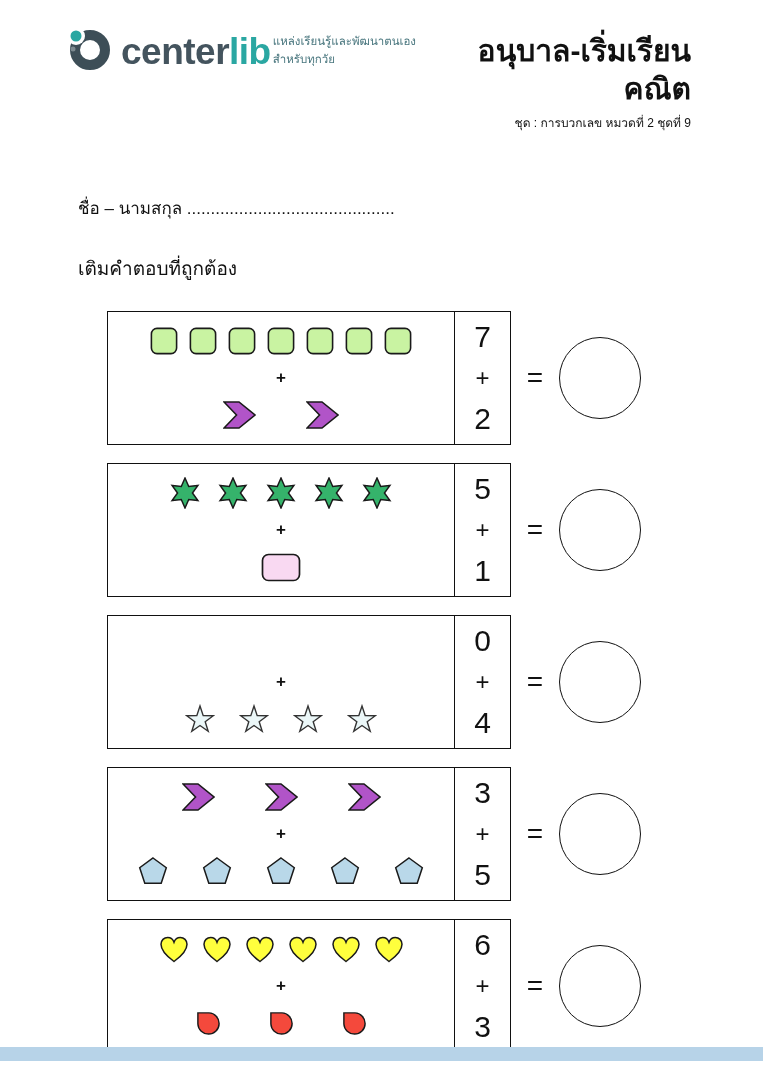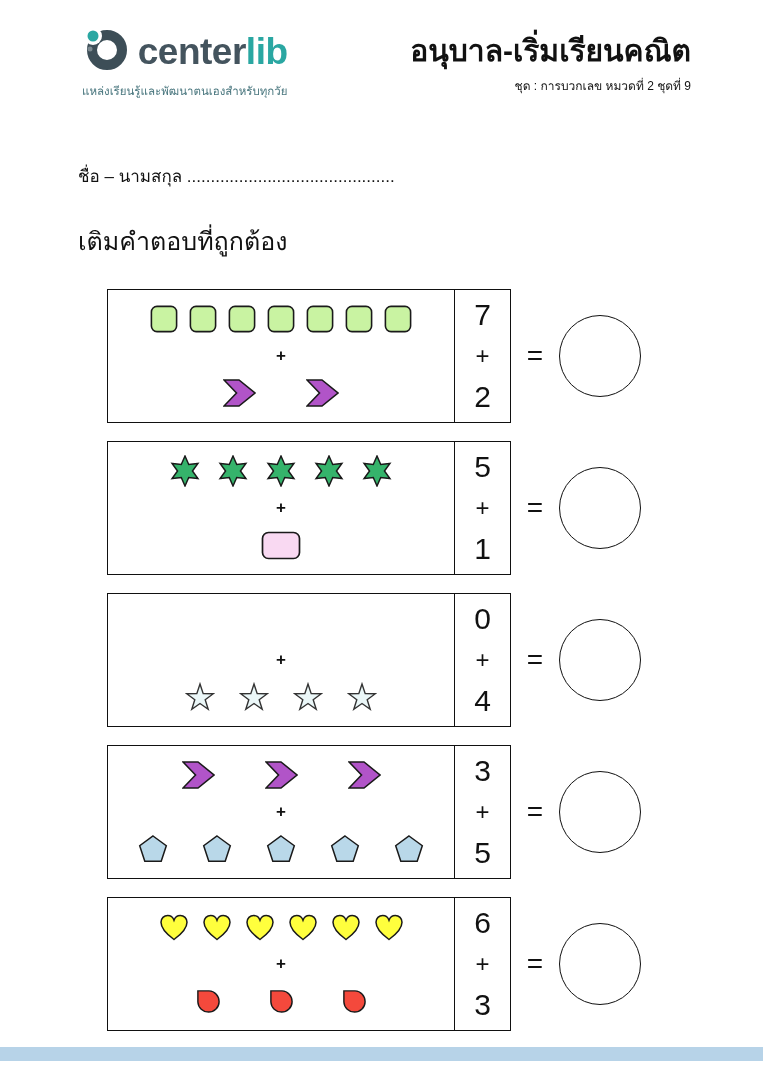--- a/index.html
+++ b/index.html
@@ -2,32 +2,32 @@
 <html><head>
 <meta charset="utf-8">
 <style>
   html,body{margin:0;padding:0;background:#fff;}
   .page{
     position:relative;width:763px;height:1080px;background:#fff;overflow:hidden;
     font-family:"Liberation Sans","DejaVu Sans",sans-serif;color:#111;
   }
   
   .header{display:flex;justify-content:space-between;align-items:flex-start;padding:26px 72px 0 66px;}
-  .brand-block{display:flex;flex-direction:column;align-items:flex-end;}
+  .brand-block{display:flex;flex-direction:row;}
   .brand-row{display:flex;align-items:center;gap:9px;}
   .brand-text{font-size:37px;font-weight:700;letter-spacing:-0.5px;line-height:1;}
   .brand-center{color:#44545e;}
   .brand-lib{color:#2aa7a2;}
-  .tagline{font-size:11.5px;color:#49767e;margin-top:6px;margin-left:16px;}
+  .tagline{font-size:11.5px;color:#49767e;margin-top:6px;margin-left:2px;}
   .title-block{text-align:right;padding-top:6px;}
   .ws-title{font-size:30px;font-weight:700;line-height:1.25;}
   .ws-subtitle{font-size:12px;margin-top:6px;}
   
   .name-line{margin:62px 16px 0 78px;font-size:17px;}
-  .instruction{margin:32px 0 0 78px;font-size:25px;}
+  .instruction{margin:32px 0 0 78px;font-size:19px;}
   
   .problems{margin:28px 0 0 107px;}
   .problem-row{display:flex;align-items:center;height:134px;margin-bottom:18px;}
   .problem-box{width:404px;height:134px;border:1.7px solid #111;display:flex;box-sizing:border-box;background:#fff;}
   .shape-area{flex:1;display:flex;flex-direction:column;justify-content:space-between;align-items:center;padding:8px 4px;box-sizing:border-box;}
   .shape-line{height:42px;display:flex;align-items:center;justify-content:center;}
   .shape{display:inline-flex;align-items:center;}
   .plus-mid{height:20px;line-height:20px;font-size:17px;font-weight:600;text-align:center;}
   .num-col{width:56px;border-left:1.7px solid #111;display:flex;flex-direction:column;align-items:center;justify-content:space-between;padding:8px 0;font-size:30px;box-sizing:border-box;}
   .num-col .op{font-size:24px;}

